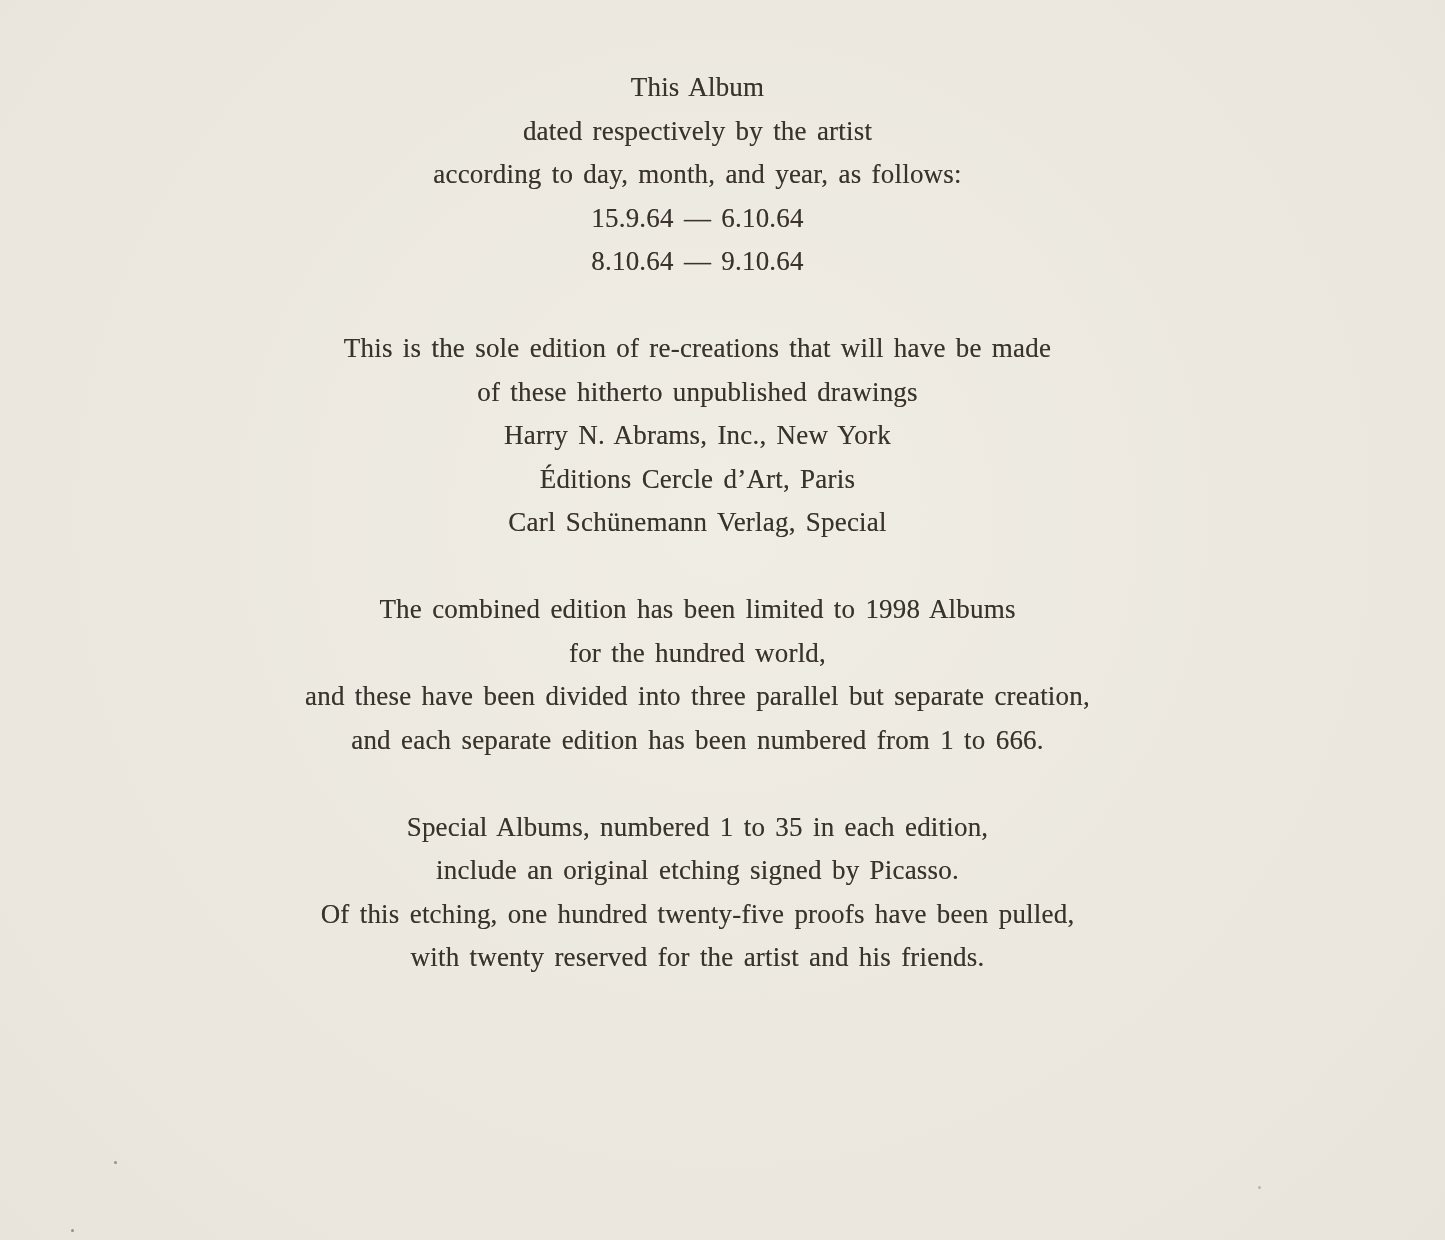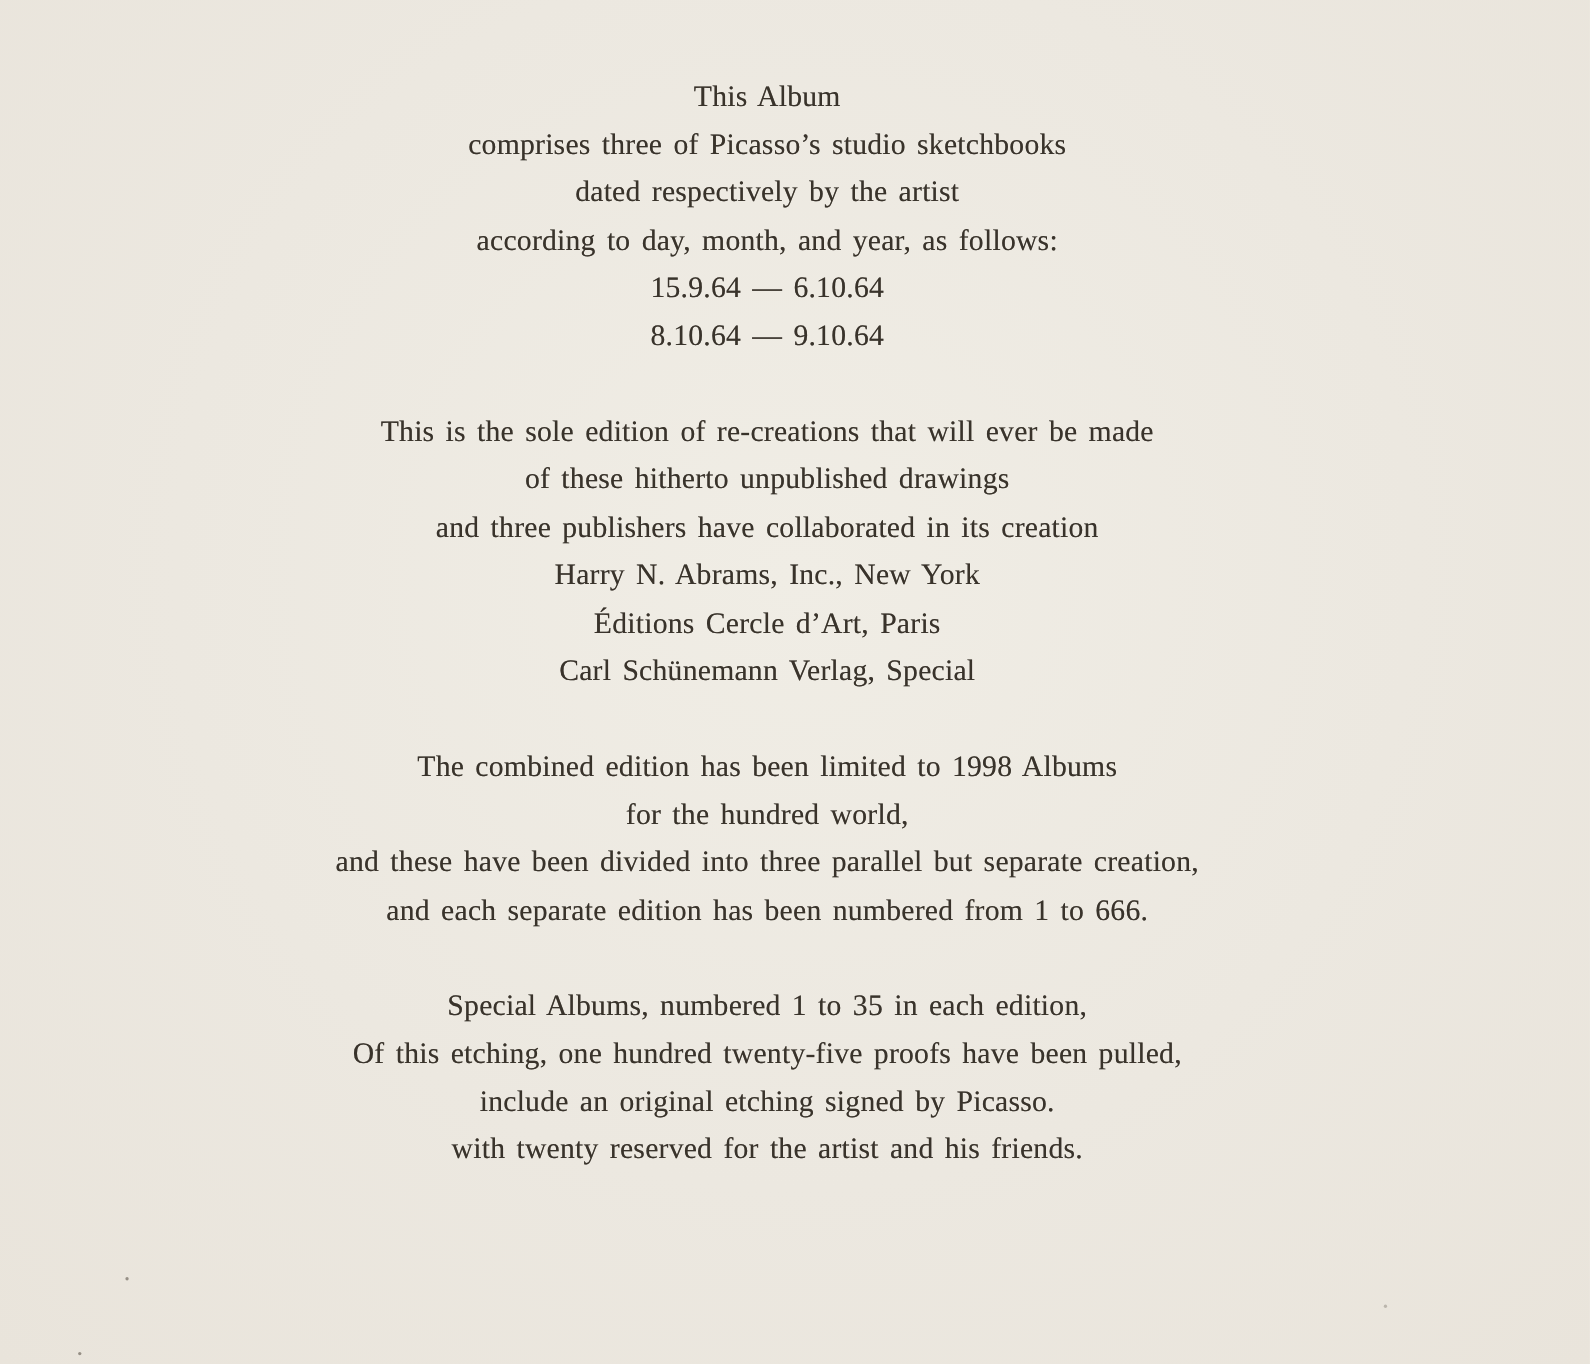--- a/index.html
+++ b/index.html
@@ -46,47 +46,45 @@
   .speck-2 { left: 71px;  top: 1229px; width: 3px; height: 3px; }
   .speck-3 { left: 1258px; top: 1186px; width: 3px; height: 3px; background: rgba(80, 72, 62, 0.30); }
 </style>
 </head>
 <body>
 
 <main class="page">
 
   <section class="colophon-section">
     <p class="line">This Album</p>
-    <p class="line">comprises three of Picasso’s studio sketchbooks</p>
     <p class="line">dated respectively by the artist</p>
     <p class="line">according to day, month, and year, as follows:</p>
     <p class="line">15.9.64 — 6.10.64</p>
     <p class="line">8.10.64 — 9.10.64</p>
   </section>
 
   <section class="colophon-section">
-    <p class="line">This is the sole edition of re-creations that will ever be made</p>
+    <p class="line">This is the sole edition of re-creations that will have be made</p>
     <p class="line">of these hitherto unpublished drawings</p>
-    <p class="line">and three publishers have collaborated in its creation</p>
     <p class="line">Harry N. Abrams, Inc., New York</p>
     <p class="line">Éditions Cercle d’Art, Paris</p>
     <p class="line">Carl Schünemann Verlag, Special</p>
   </section>
 
   <section class="colophon-section">
     <p class="line">The combined edition has been limited to 1998 Albums</p>
     <p class="line">for the hundred world,</p>
     <p class="line">and these have been divided into three parallel but separate creation,</p>
     <p class="line">and each separate edition has been numbered from 1 to 666.</p>
   </section>
 
   <section class="colophon-section">
     <p class="line">Special Albums, numbered 1 to 35 in each edition,</p>
+    <p class="line">include an original etching signed by Picasso.</p>
     <p class="line">Of this etching, one hundred twenty-five proofs have been pulled,</p>
-    <p class="line">include an original etching signed by Picasso.</p>
     <p class="line">with twenty reserved for the artist and his friends.</p>
   </section>
 
 </main>
 
 <div class="speck speck-1"></div>
 <div class="speck speck-2"></div>
 <div class="speck speck-3"></div>
 
 </body></html>

